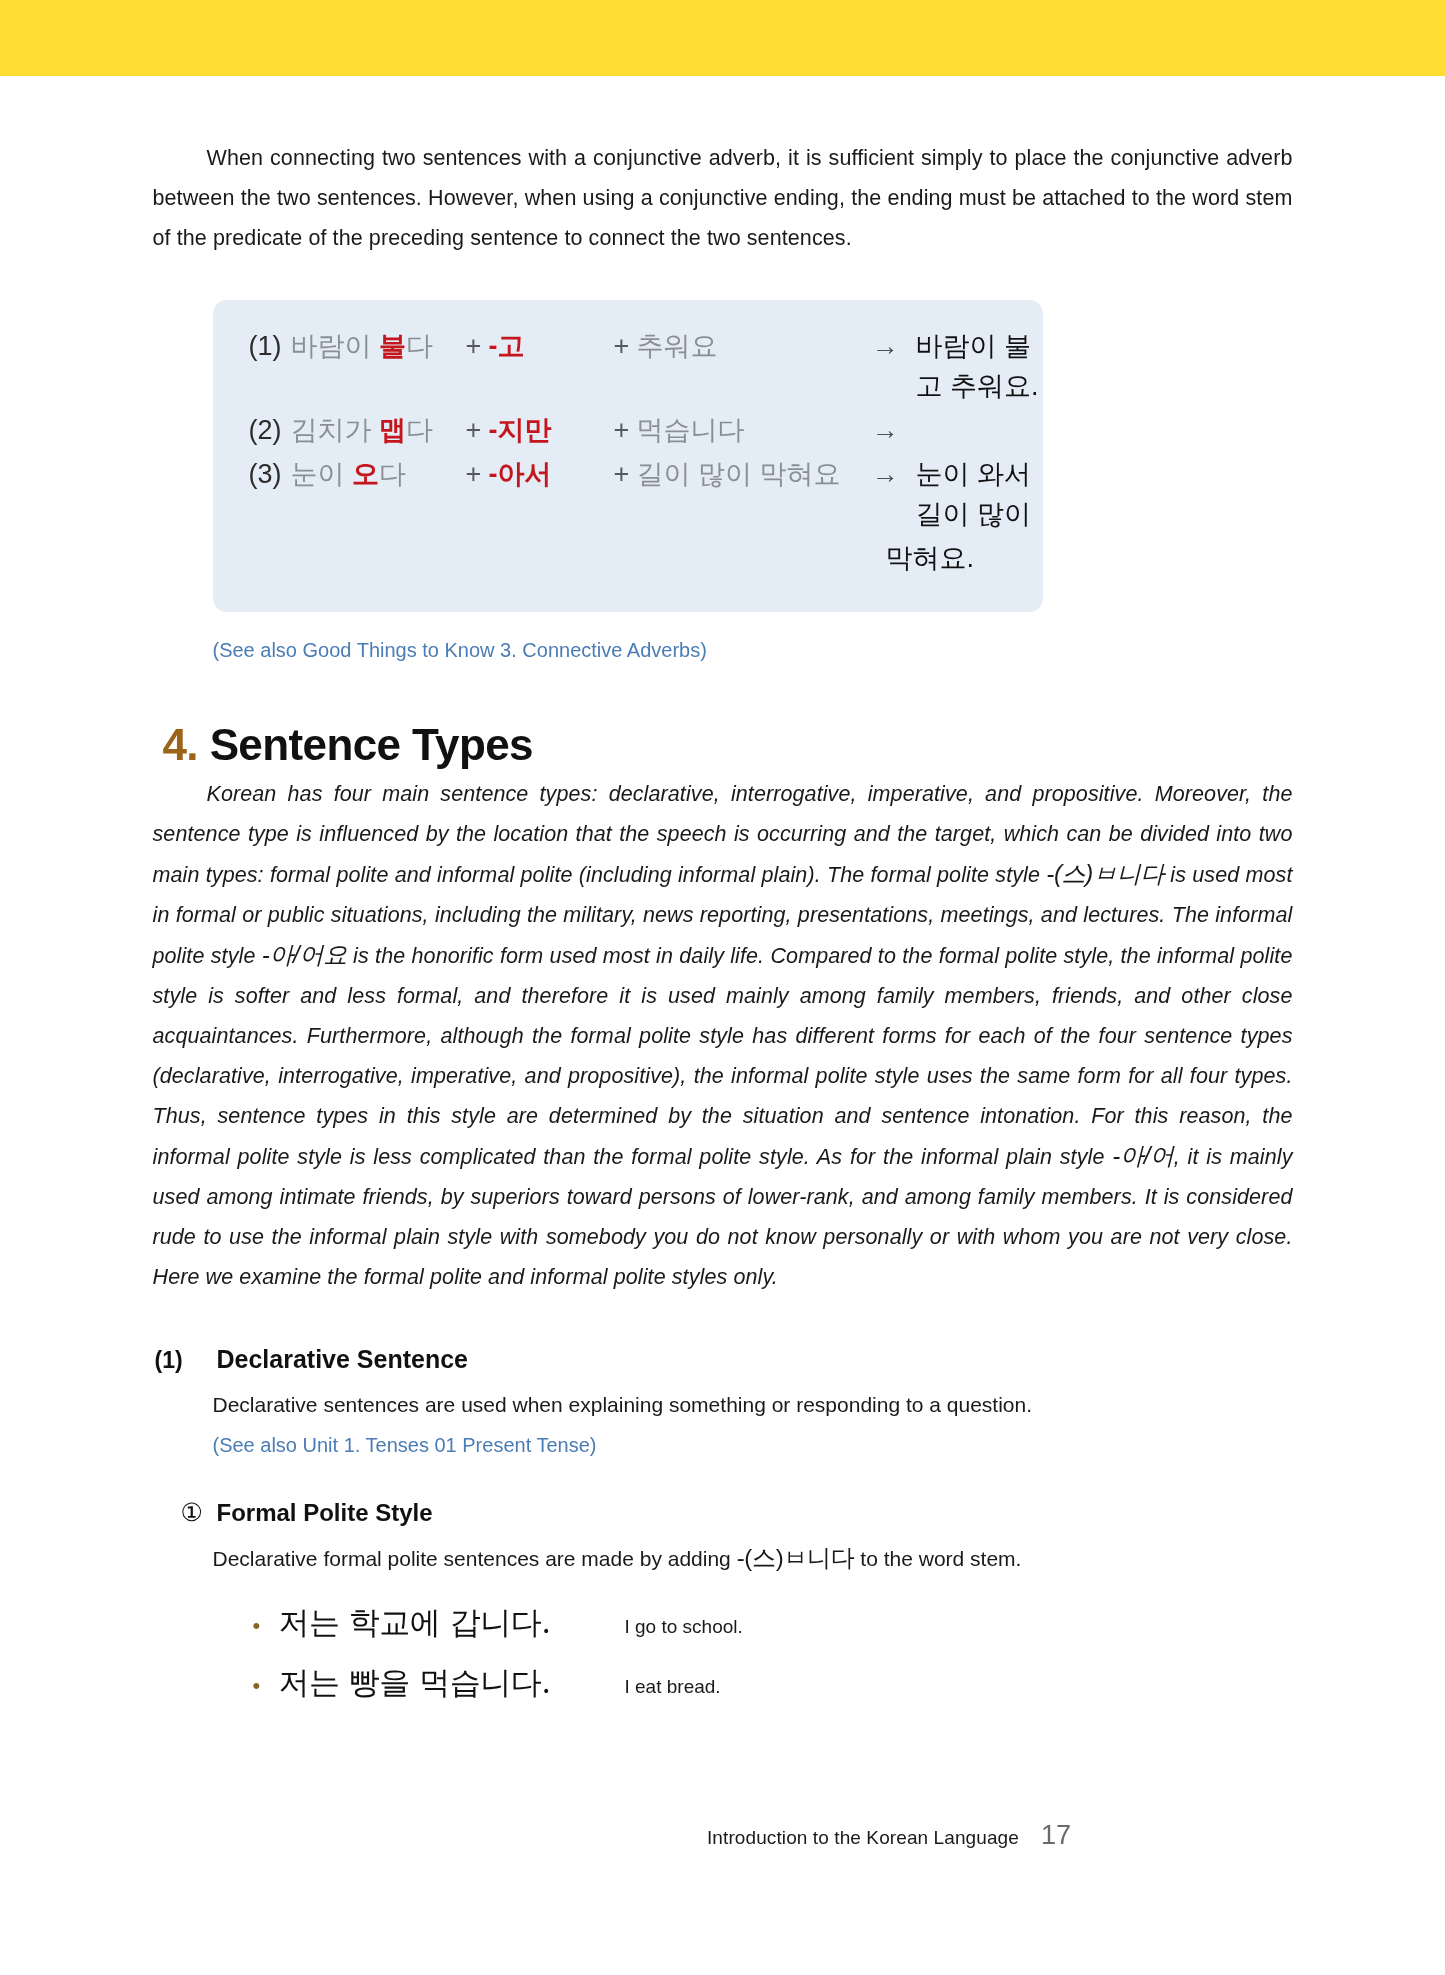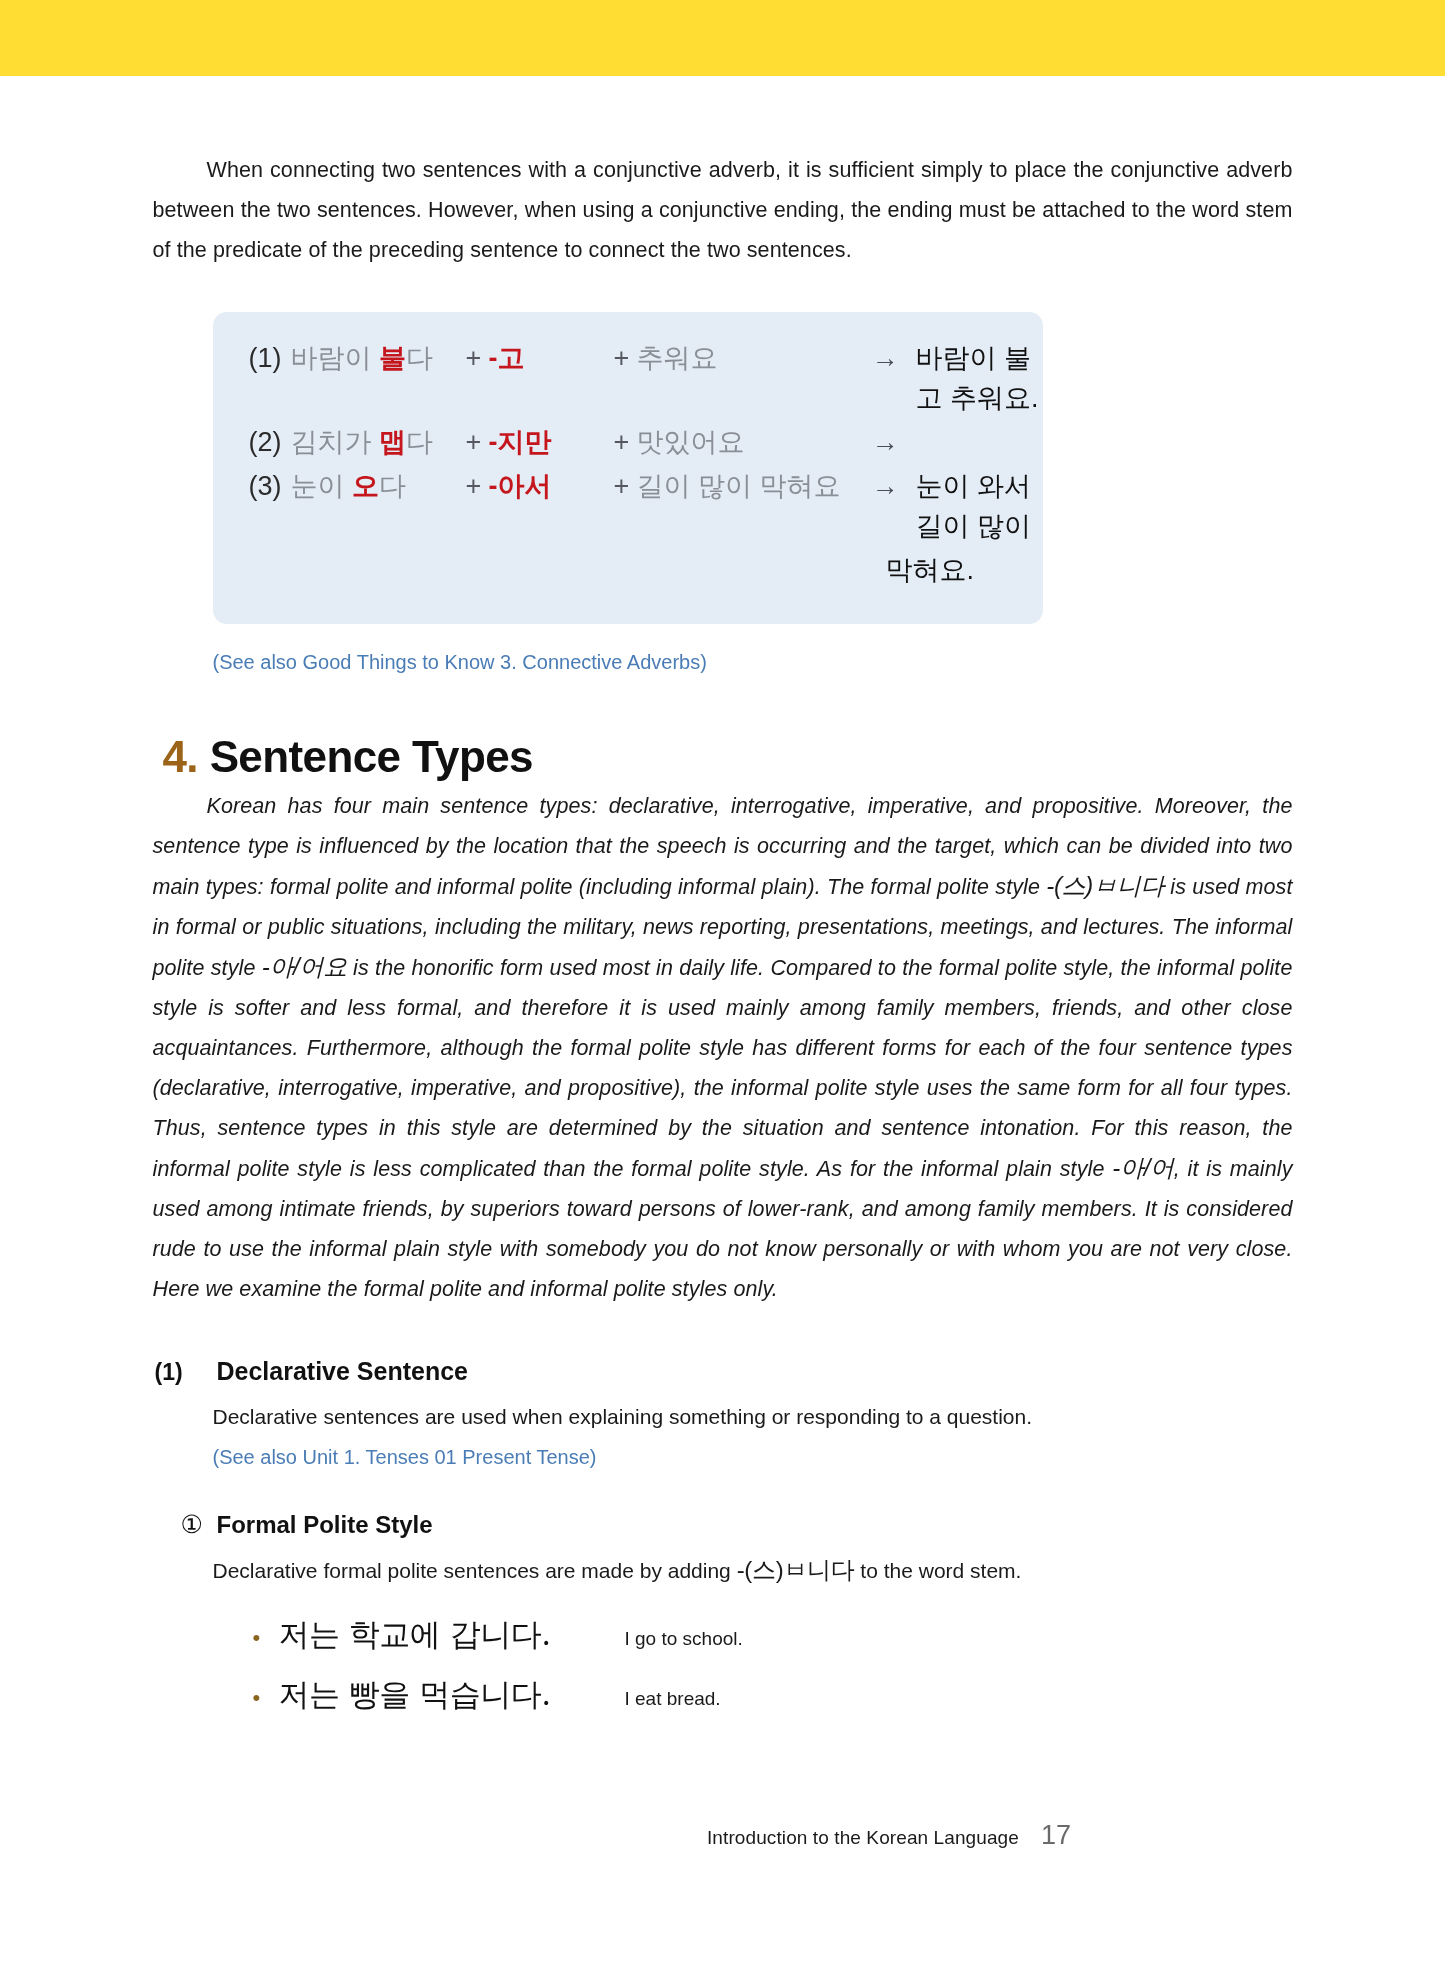--- a/index.html
+++ b/index.html
@@ -22,21 +22,21 @@
     top: 0;
     left: 0;
     width: 1445px;
     height: 76px;
     background: #ffdd33;
   }
 
   
   .page {
     position: absolute;
-    top: 88px;
+    top: 76px;
     left: 0;
     width: 1445px;
   }
 
   .content {
     margin: 0 auto;
     width: 1140px;
     padding-top: 62px;
     box-sizing: border-box;
   }
@@ -218,21 +218,21 @@
         <span class="ex-arrow">→</span>
         <span class="ex-res">바람이 불고 추워요.</span>
       </div>
 
       <div class="ex-row">
         <span class="ex-num">(2)</span>
         <span class="ex-c1"><span>김치가 </span><span class="stem">맵</span><span class="da">다</span></span>
         <span class="ex-plus">+</span>
         <span class="ex-c2">-지만</span>
         <span class="ex-plus">+</span>
-        <span class="ex-c3">맛있어요</span>
+        <span class="ex-c3">먹습니다</span>
         <span class="ex-arrow">→</span>
       </div>
 
       <div class="ex-row">
         <span class="ex-num">(3)</span>
         <span class="ex-c1"><span>눈이 </span><span class="stem">오</span><span class="da">다</span></span>
         <span class="ex-plus">+</span>
         <span class="ex-c2">-아서</span>
         <span class="ex-plus">+</span>
         <span class="ex-c3">길이 많이 막혀요</span>

